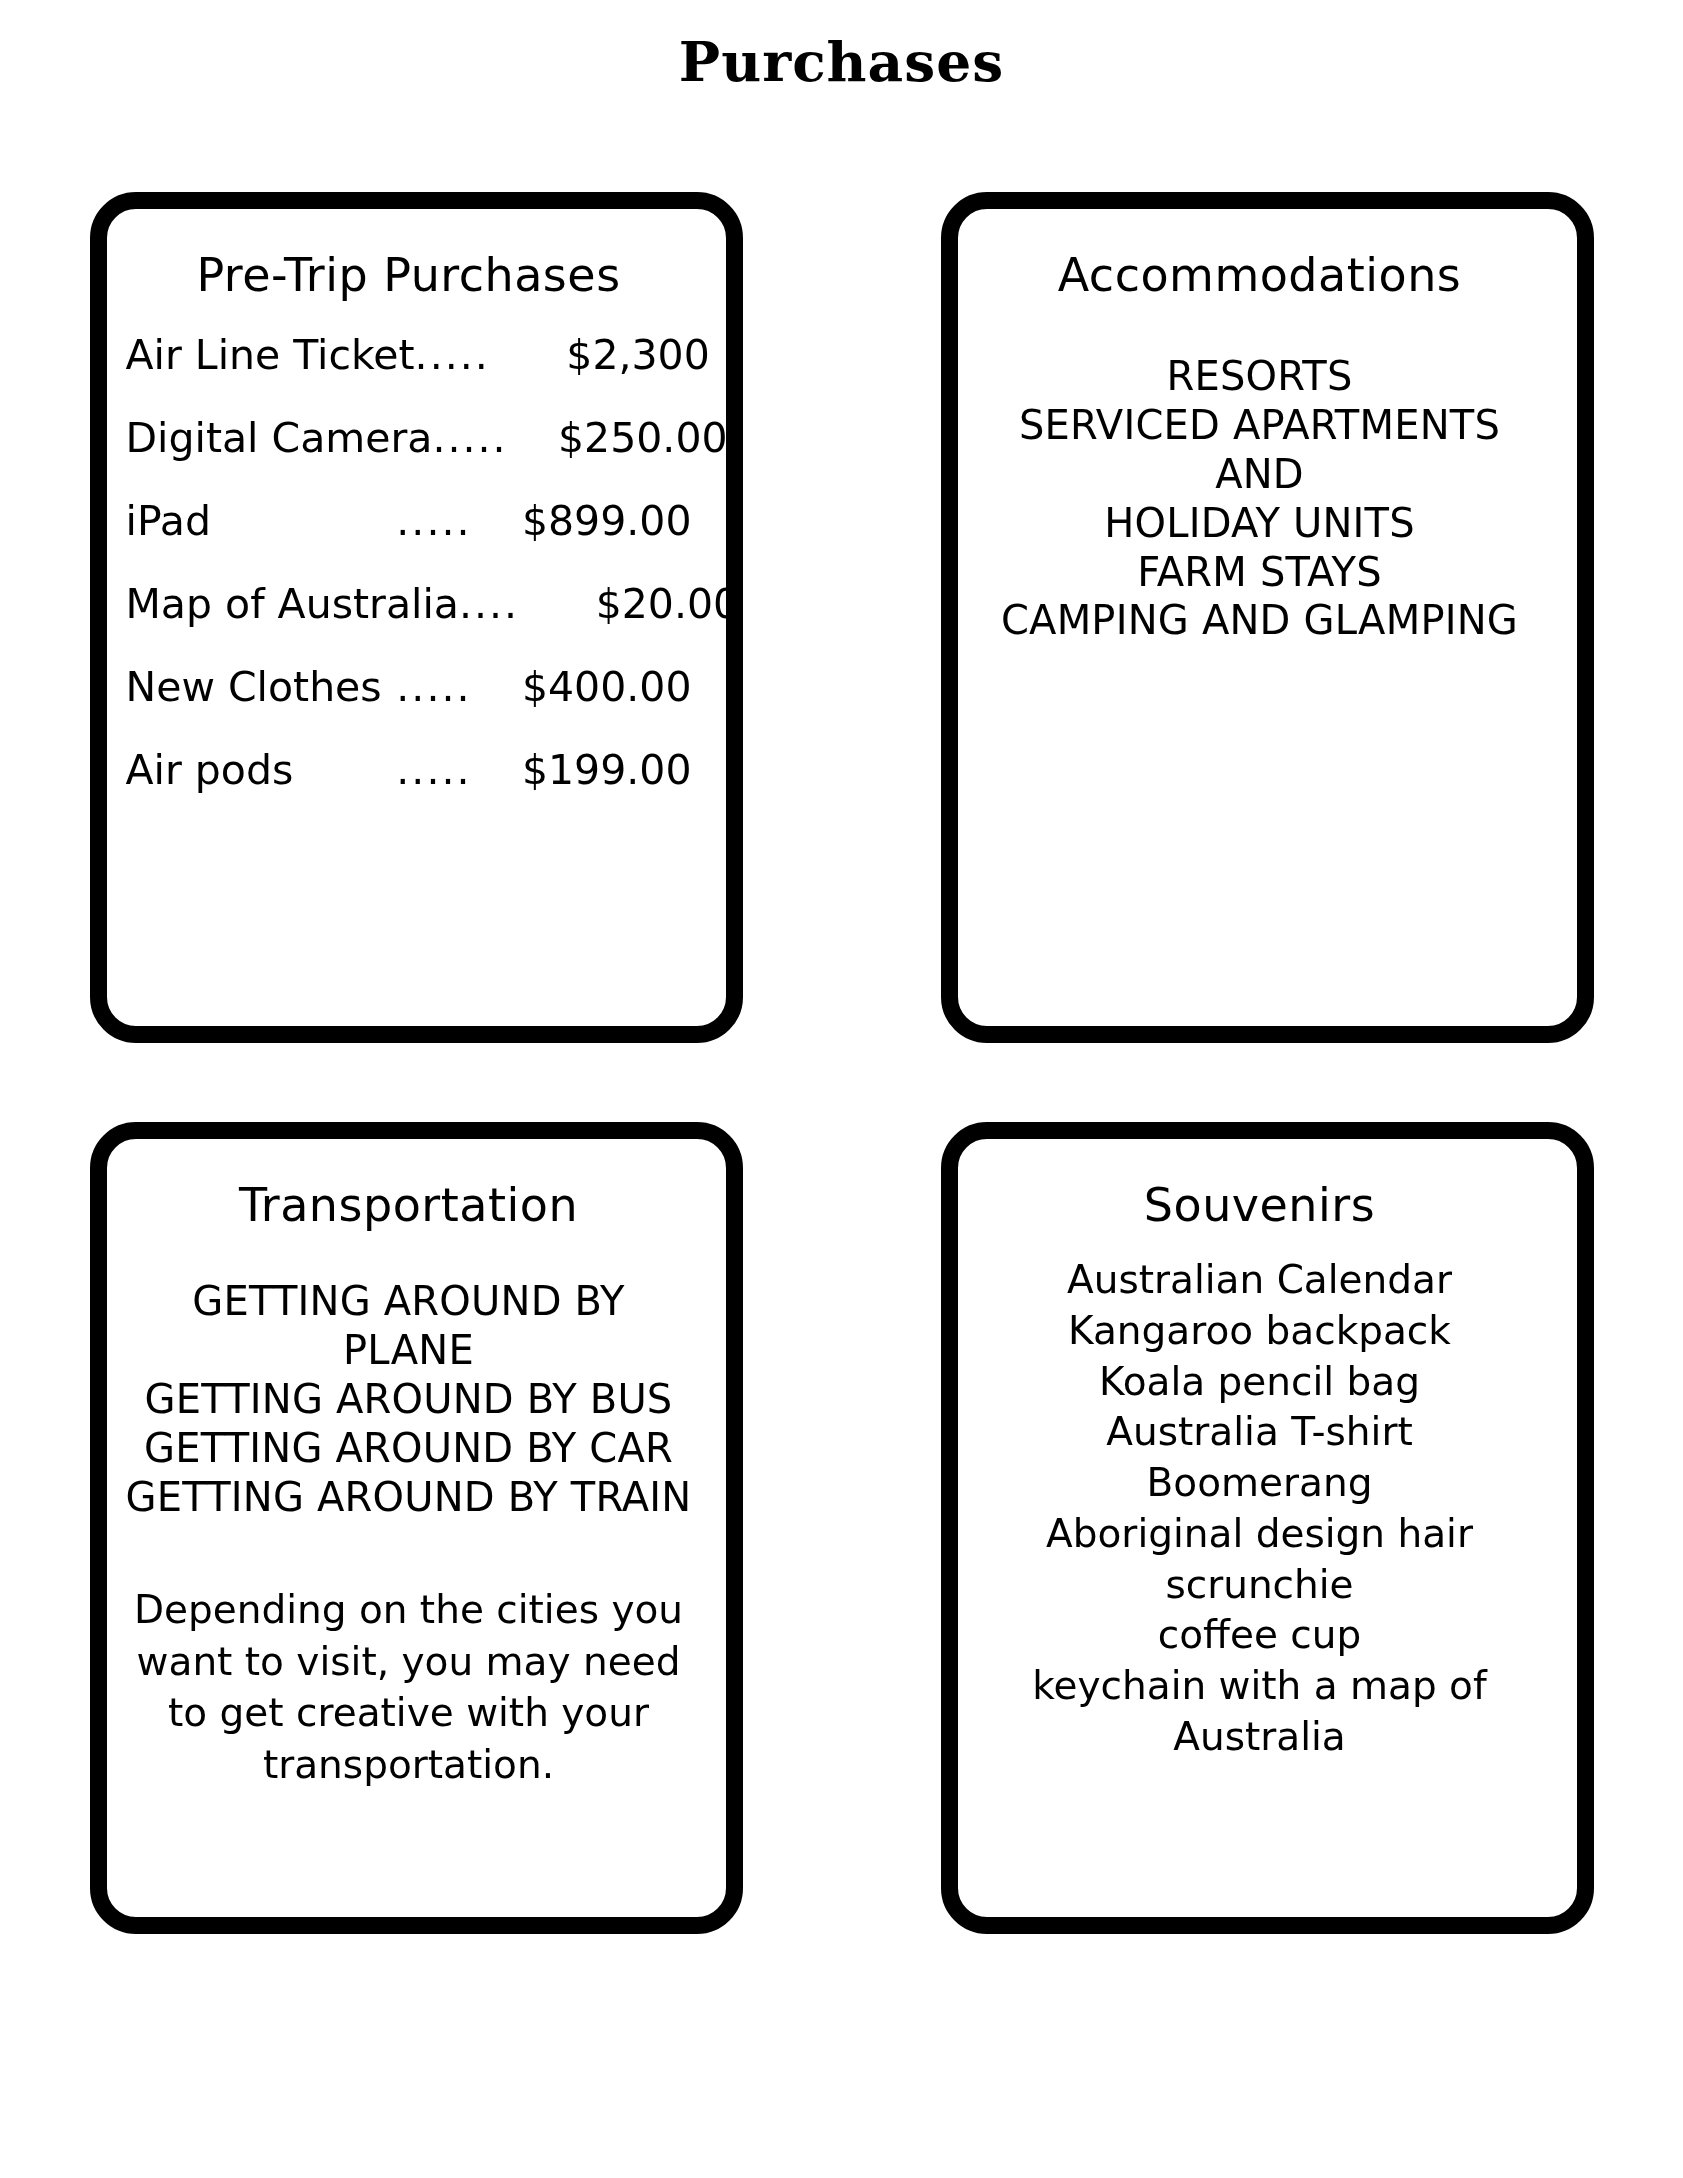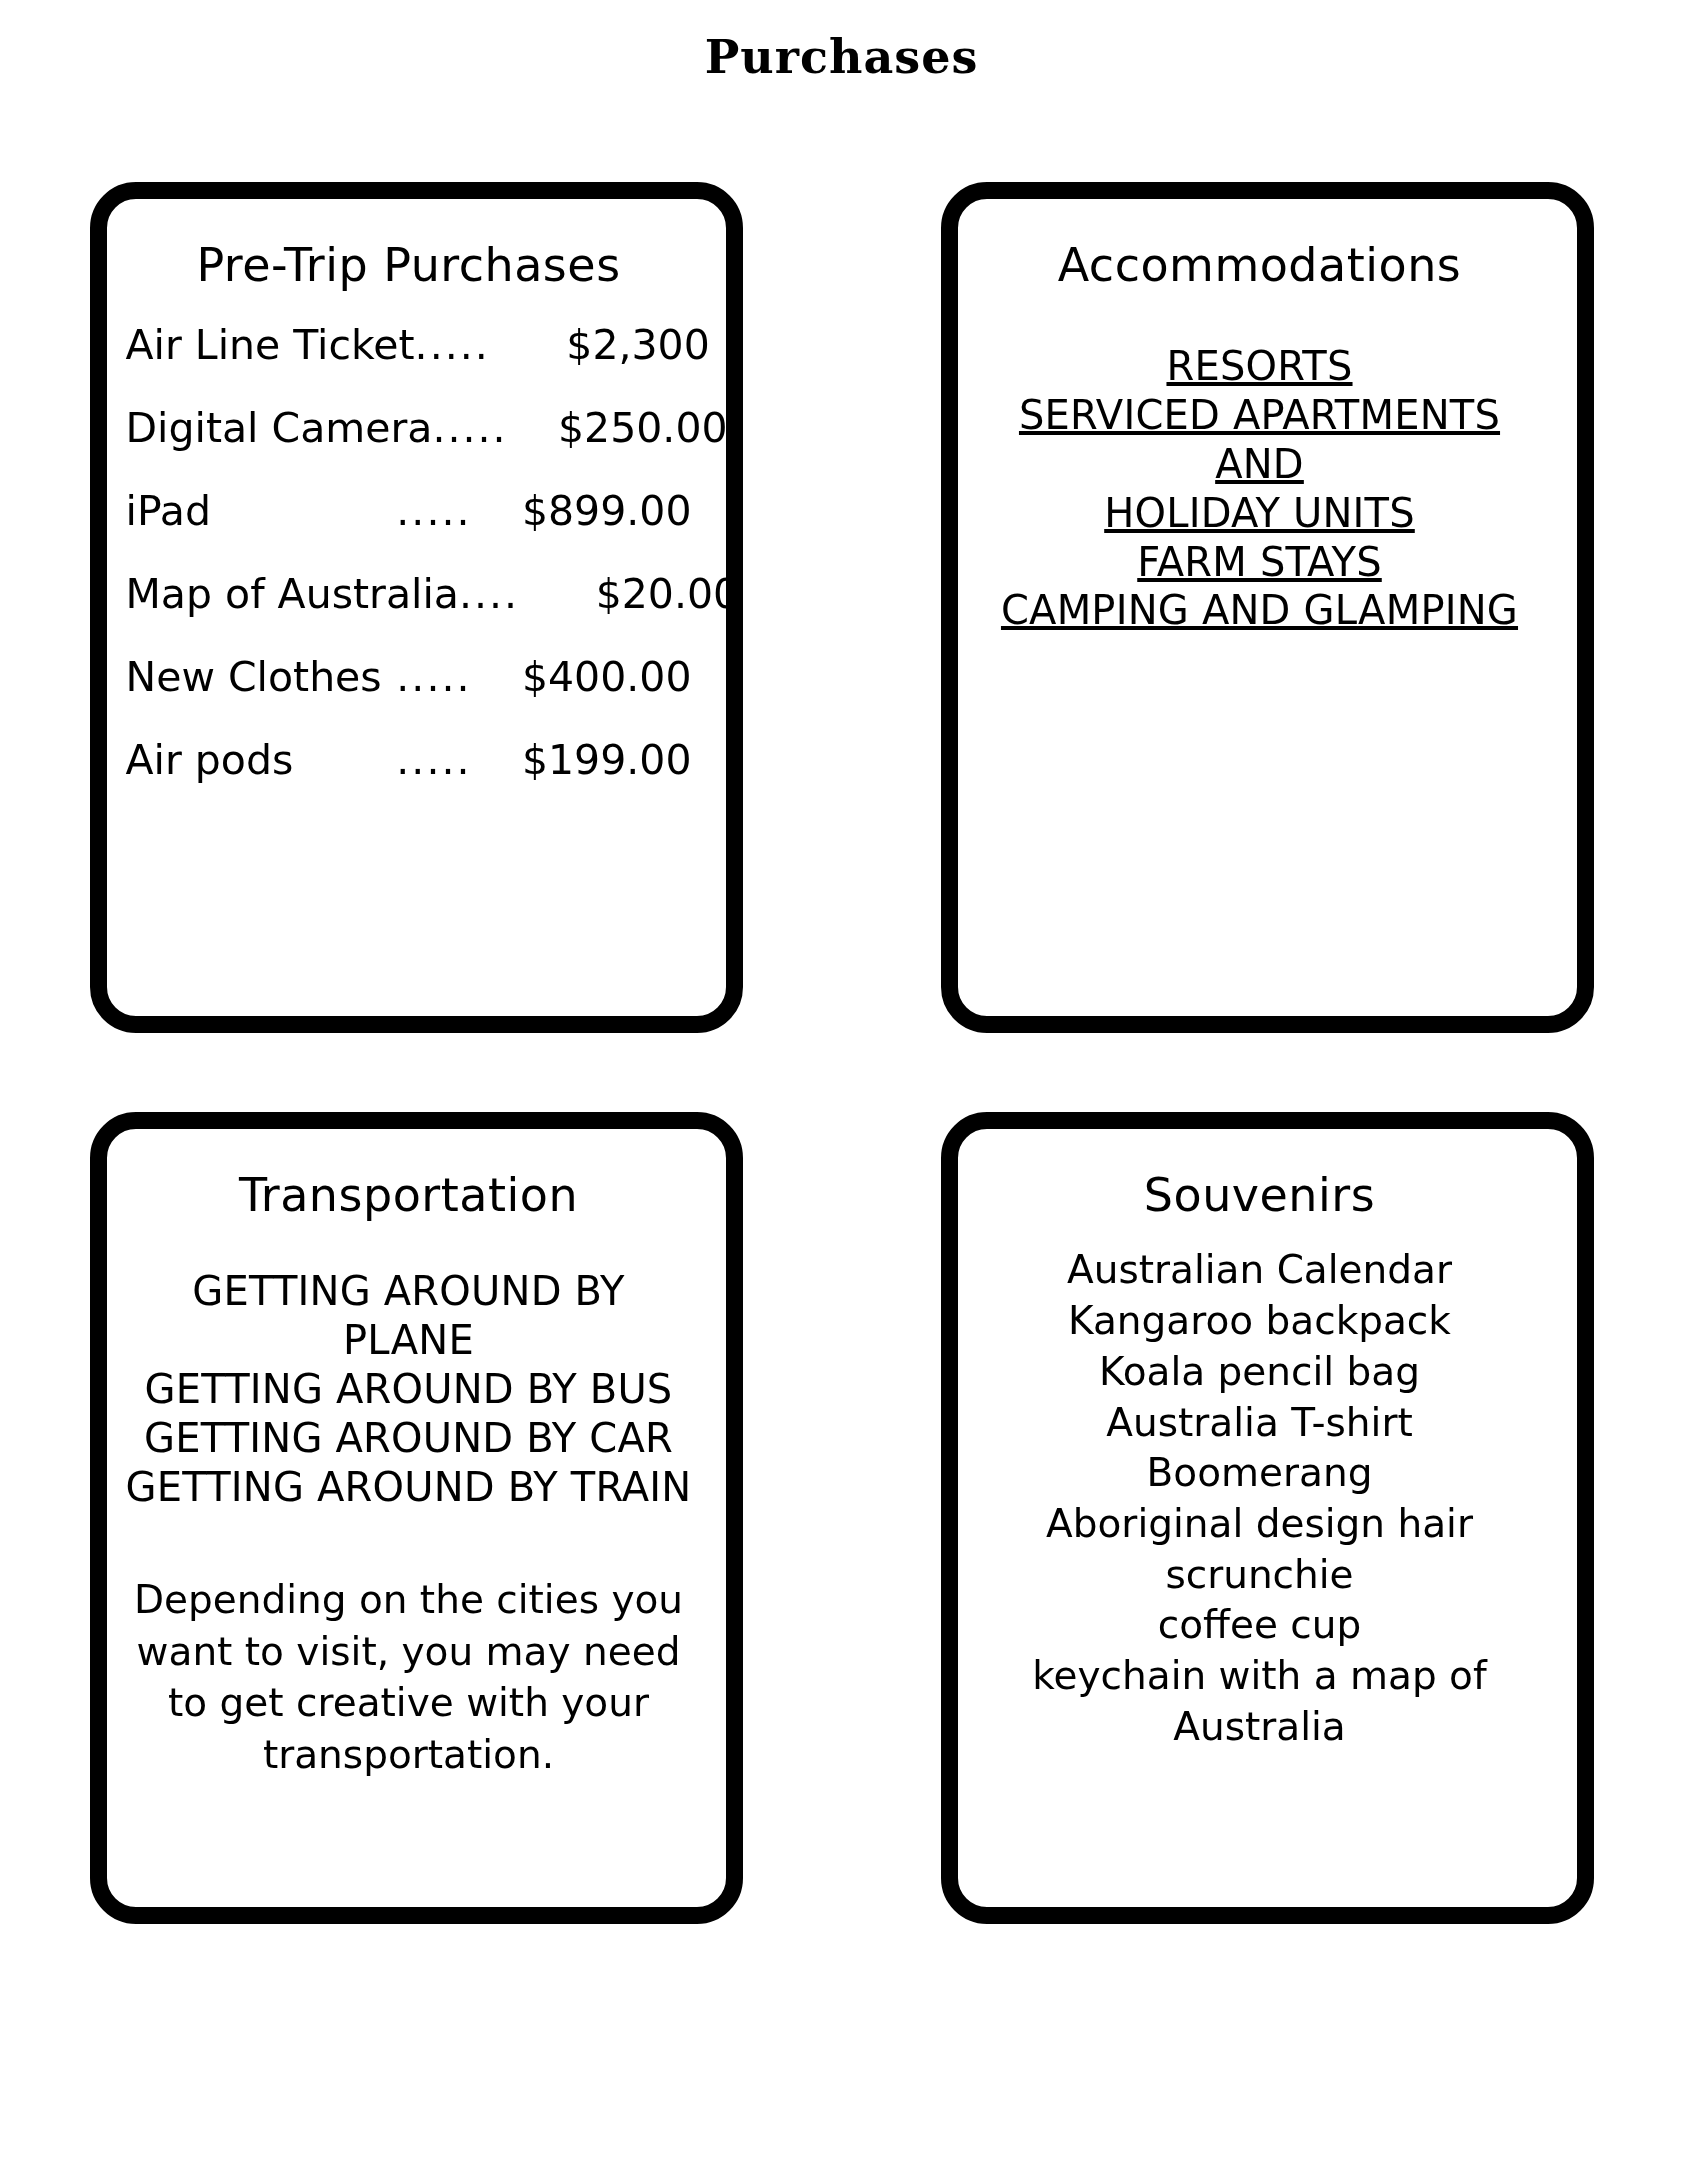--- a/index.html
+++ b/index.html
@@ -19,21 +19,21 @@
     width: 1683px;
     height: 2178px;
     box-sizing: border-box;
     padding: 10px 59px 0 59px;
     position: relative;
   }
   .page-title {
     text-align: center;
     font-family: "DejaVu Serif", serif;
     font-weight: bold;
-    font-size: 46px;
+    font-size: 55px;
     letter-spacing: 1px;
     margin-top: 22px;
     margin-bottom: 0;
     line-height: 1.1;
   }
   .grid {
     margin-top: 99px;
     display: grid;
     grid-template-columns: 653px 653px;
     grid-template-rows: 851px 812px;
@@ -104,21 +104,20 @@
     height: 53px;
   }
   .note {
     text-align: center;
     font-size: 39px;
     line-height: 1.32;
     margin-top: 10px;
   }
   .acc-list {
     margin-top: 51px;
-    text-decoration: underline;
   }
   .trans-list {
     margin-top: 46px;
     font-size: 40px;
   }
   .souv-list {
     margin-top: 24px;
     font-size: 39px;
     line-height: 1.30;
   }

